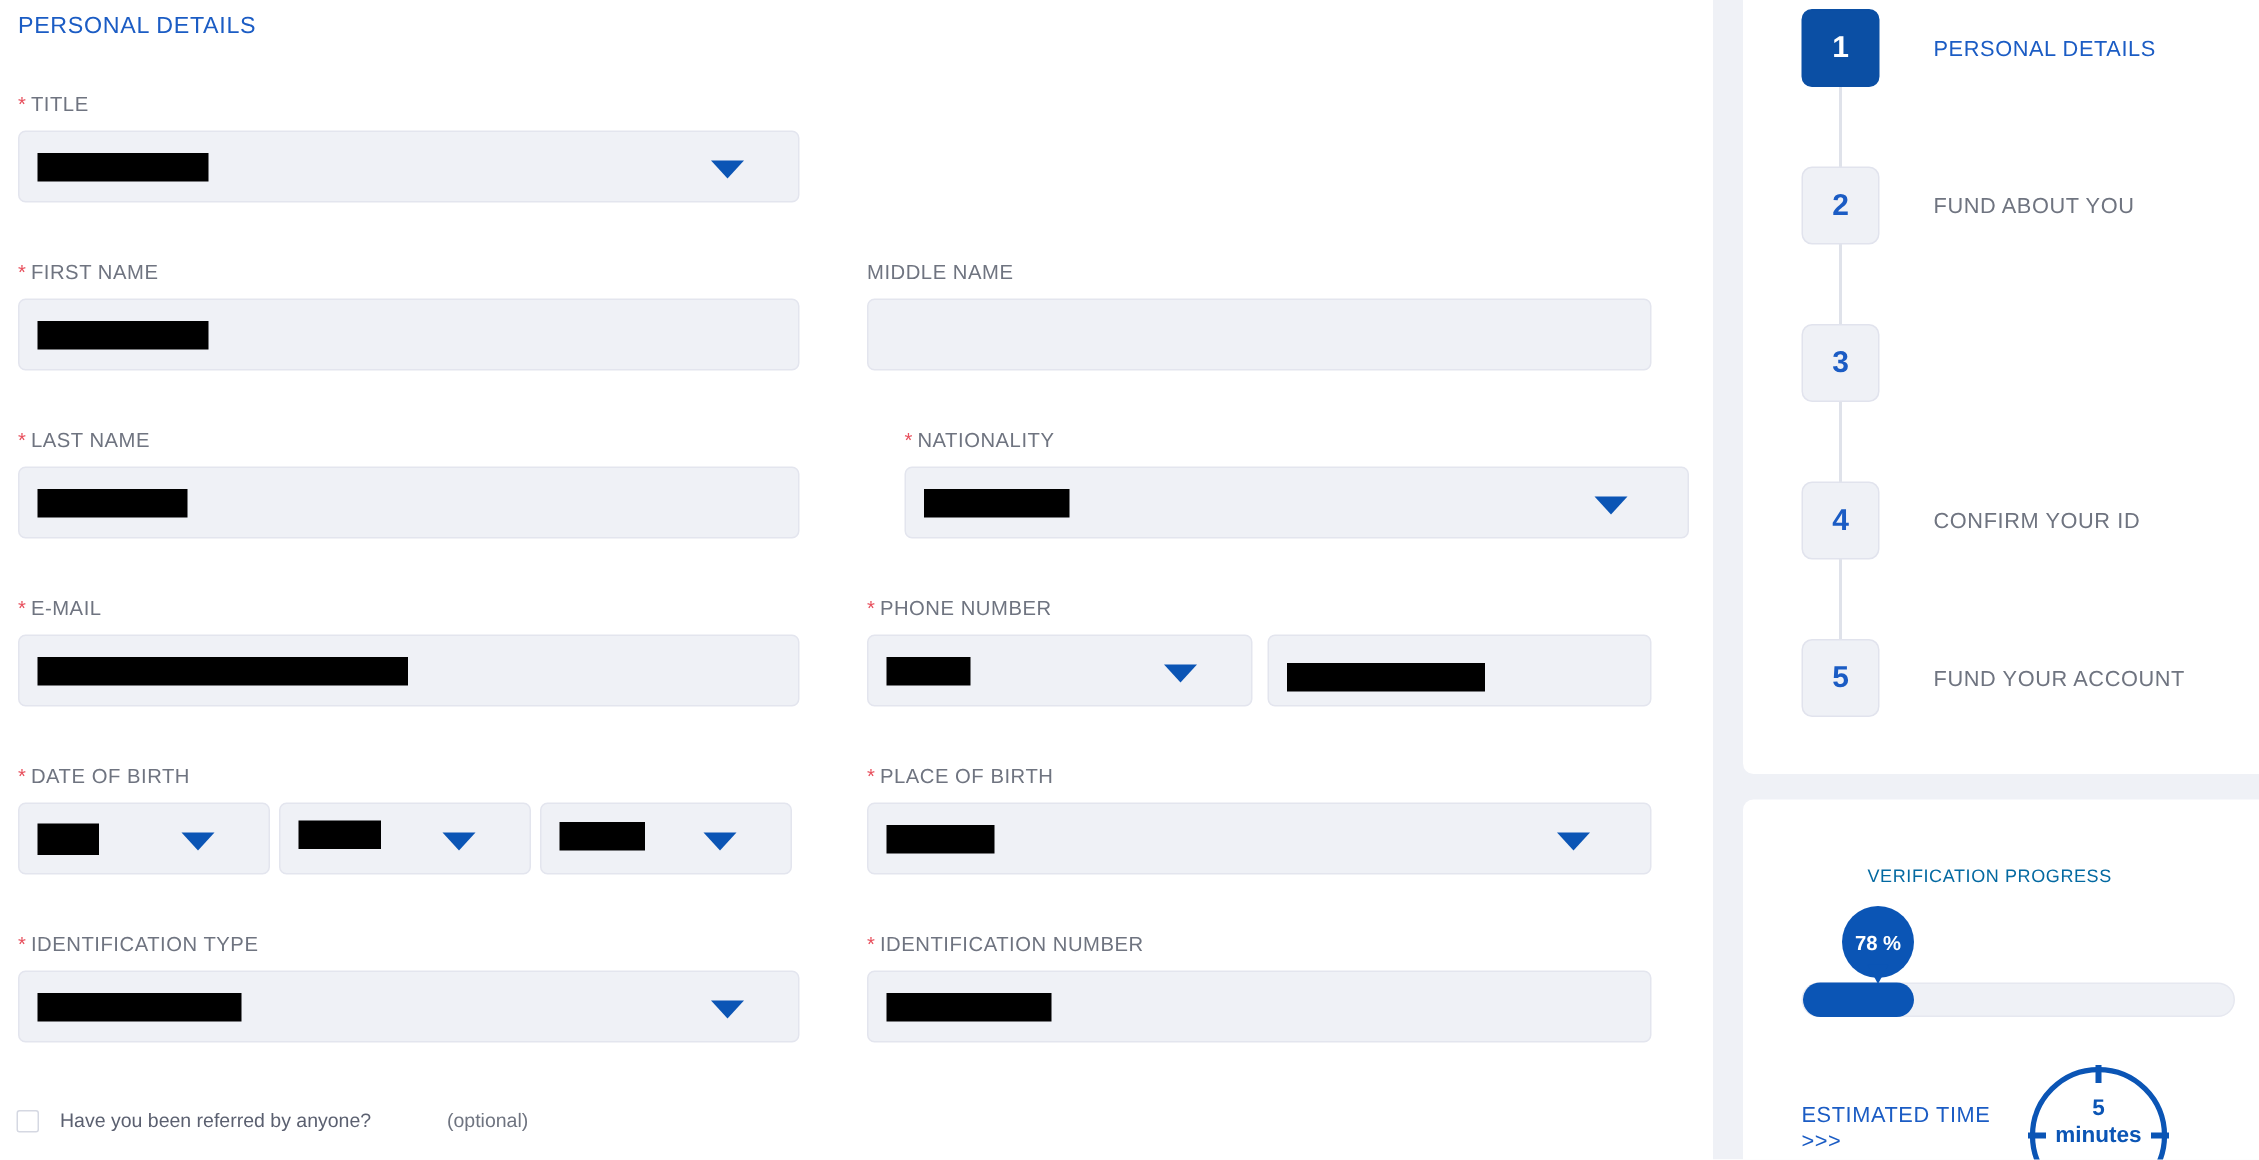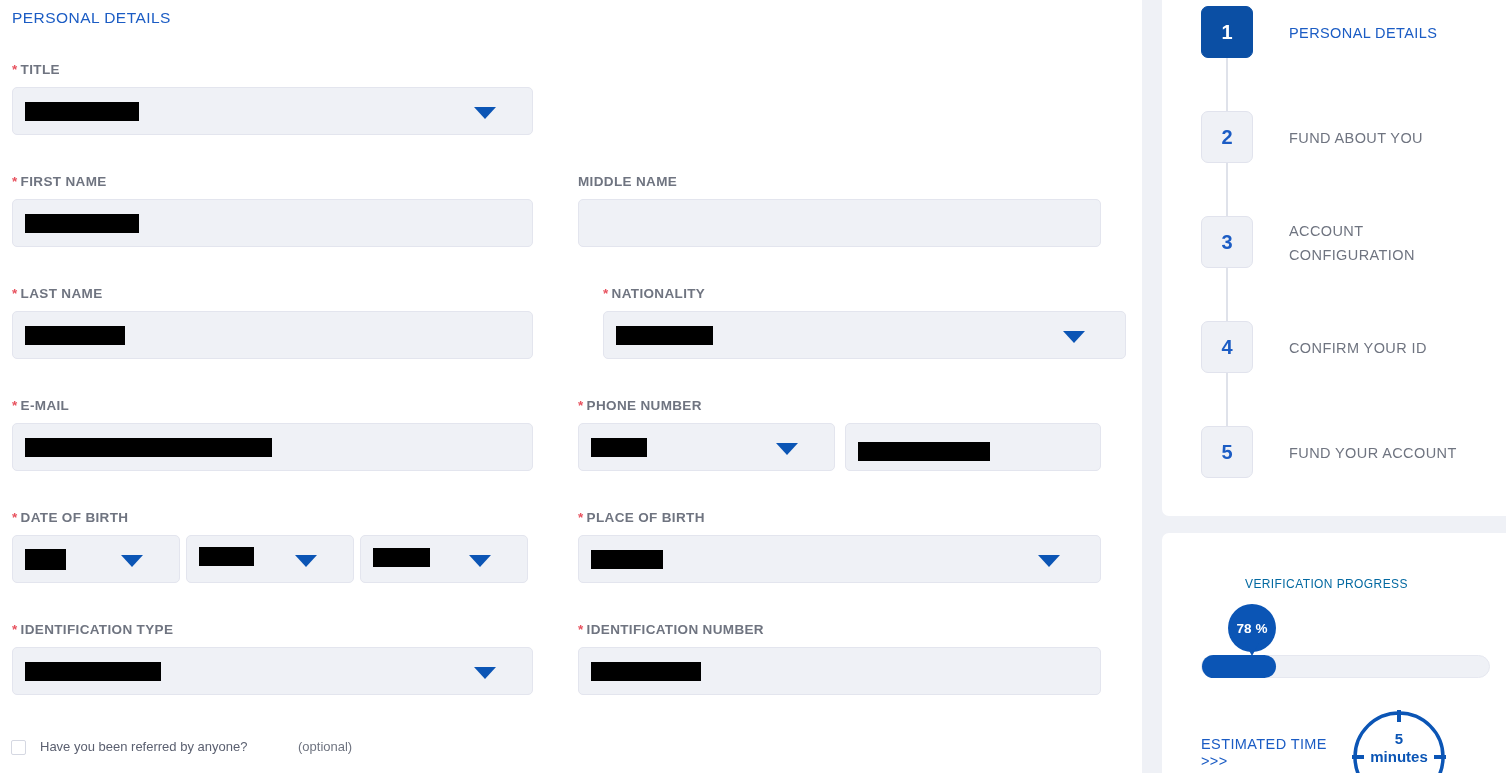--- a/index.html
+++ b/index.html
@@ -19,21 +19,21 @@
     padding: 0;
   }
   .section-title {
     position: absolute; left: 12px; top: 9px;
     font-size: 15.5px; letter-spacing: .45px;
     color: #1b5cc4; font-weight: 400;
   }
 
   .field-label {
     font-size: 13.5px; letter-spacing: .35px;
-    color: #6f7480; font-weight: 700; white-space: nowrap;
+    color: #6f7480; font-weight: 400; white-space: nowrap;
   }
   .req { color: #e8525f; margin-right: 3px; }
 
   .input-box {
     background: #eff1f6;
     border: 1px solid #e3e5ee;
     border-radius: 5px;
     position: relative;
   }
 
@@ -264,21 +264,20 @@
   <div class="step-label active" style="top:21px; width:180px;">PERSONAL DETAILS</div>
 
   <div class="step idle" style="top:111px;">
       <span>2</span>
     </div>
   <div class="step-label idle" style="top:126px; width:180px;">FUND ABOUT YOU</div>
 
   <div class="step idle" style="top:216px;">
       <span>3</span>
     </div>
-  <div class="step-label idle" style="top:219px; width:130px;">ACCOUNT CONFIGURATION</div>
 
   <div class="step idle" style="top:321px;">
       <span>4</span>
     </div>
   <div class="step-label idle" style="top:336px; width:180px;">CONFIRM YOUR ID</div>
 
   <div class="step idle" style="top:426px;">
       <span>5</span>
     </div>
   <div class="step-label idle" style="top:441px; width:190px;">FUND YOUR ACCOUNT</div>

